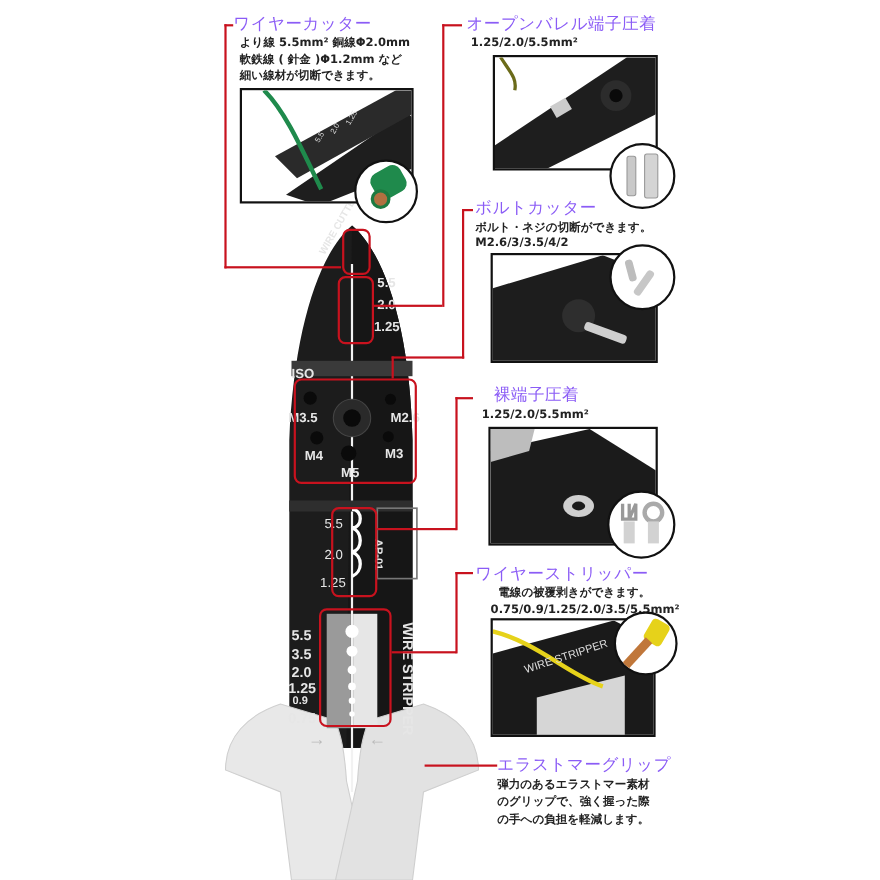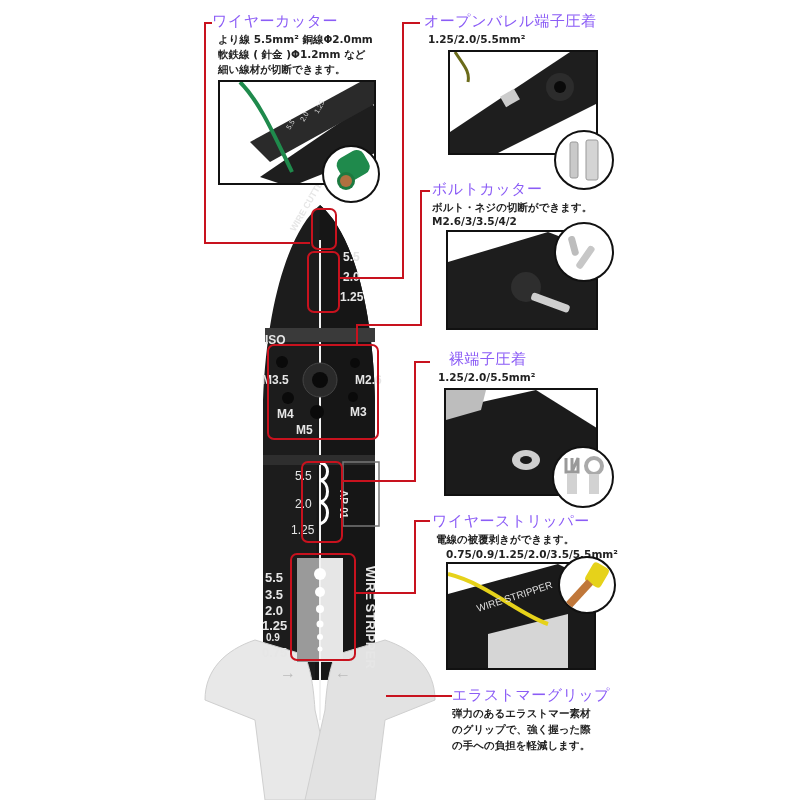--- a/index.html
+++ b/index.html
@@ -60,21 +60,21 @@
 
 <div class="tooltxt" style="left:288px;top:228px;font-size:9px;transform:rotate(-60deg);transform-origin:left top;">WIRE CUTTER</div>
 <div class="tooltxt" style="left:343px;top:250px;">5.5</div>
 <div class="tooltxt" style="left:343px;top:270px;">2.0</div>
 <div class="tooltxt" style="left:340px;top:290px;">1.25</div>
 <div class="tooltxt" style="left:265px;top:333px;">ISO</div>
 <div class="tooltxt" style="left:262px;top:373px;">M3.5</div>
 <div class="tooltxt" style="left:355px;top:373px;">M2.6</div>
 <div class="tooltxt" style="left:277px;top:407px;">M4</div>
 <div class="tooltxt" style="left:350px;top:405px;">M3</div>
-<div class="tooltxt" style="left:296px;top:423px;">M5</div>
+<div class="tooltxt" style="left:310px;top:423px;">M5</div>
 <div class="tooltxt" style="left:295px;top:469px;font-weight:normal;">5.5</div>
 <div class="tooltxt" style="left:295px;top:497px;font-weight:normal;">2.0</div>
 <div class="tooltxt" style="left:291px;top:523px;font-weight:normal;">1.25</div>
 <div class="tooltxt" style="left:349px;top:490px;font-size:10px;transform:rotate(90deg);transform-origin:left top;">AP-01</div>
 <div class="tooltxt" style="left:265px;top:570px;font-size:13px;">5.5</div>
 <div class="tooltxt" style="left:265px;top:587px;font-size:13px;">3.5</div>
 <div class="tooltxt" style="left:265px;top:603px;font-size:13px;">2.0</div>
 <div class="tooltxt" style="left:262px;top:618px;font-size:13px;">1.25</div>
 <div class="tooltxt" style="left:266px;top:632px;font-size:10px;">0.9</div>
 <div class="tooltxt" style="left:262px;top:645px;font-size:13px;">0.75</div>
@@ -183,21 +183,21 @@
 <div class="inset" style="left:552px;top:446px;width:62px;height:62px;">
   <svg width="58" height="58" viewBox="0 0 58 58">
     <path d="M12 10 L12 24 L18 24 L18 10 M24 10 L24 24 L18 24 Z" fill="none" stroke="#999" stroke-width="3"></path>
     <rect x="13" y="26" width="10" height="20" fill="#d2d2d2"></rect>
     <circle cx="40" cy="18" r="8" fill="none" stroke="#aaa" stroke-width="4"></circle>
     <rect x="35" y="26" width="10" height="20" fill="#d2d2d2"></rect>
   </svg>
 </div>
 
 <div class="title" style="left:432px;top:512px;">ワイヤーストリッパー</div>
-<div class="desc" style="left:436px;top:532px;text-align:center;">電線の被覆剥きができます。</div>
+<div class="desc" style="left:453px;top:532px;text-align:center;">電線の被覆剥きができます。</div>
 <div class="desc" style="left:446px;top:547px;">0.75/0.9/1.25/2.0/3.5/5.5mm²</div>
 <div class="photo" style="left:446px;top:562px;width:150px;height:108px;">
   <svg width="150" height="108" viewBox="0 0 150 108">
     <path d="M0 30 L110 0 L150 20 L150 108 L0 108 Z" fill="#1a1a1a"></path>
     <path d="M40 70 L120 50 L120 108 L40 108 Z" fill="#d6d6d6"></path>
     <path d="M0 10 C40 20 70 50 100 60" stroke="#e6d21a" stroke-width="4" fill="none"></path>
     <text x="30" y="48" fill="#ddd" font-size="10" font-family="Liberation Sans, sans-serif" transform="rotate(-18 30 48)">WIRE STRIPPER</text>
   </svg>
 </div>
 <div class="inset" style="left:558px;top:556px;width:58px;height:58px;">

